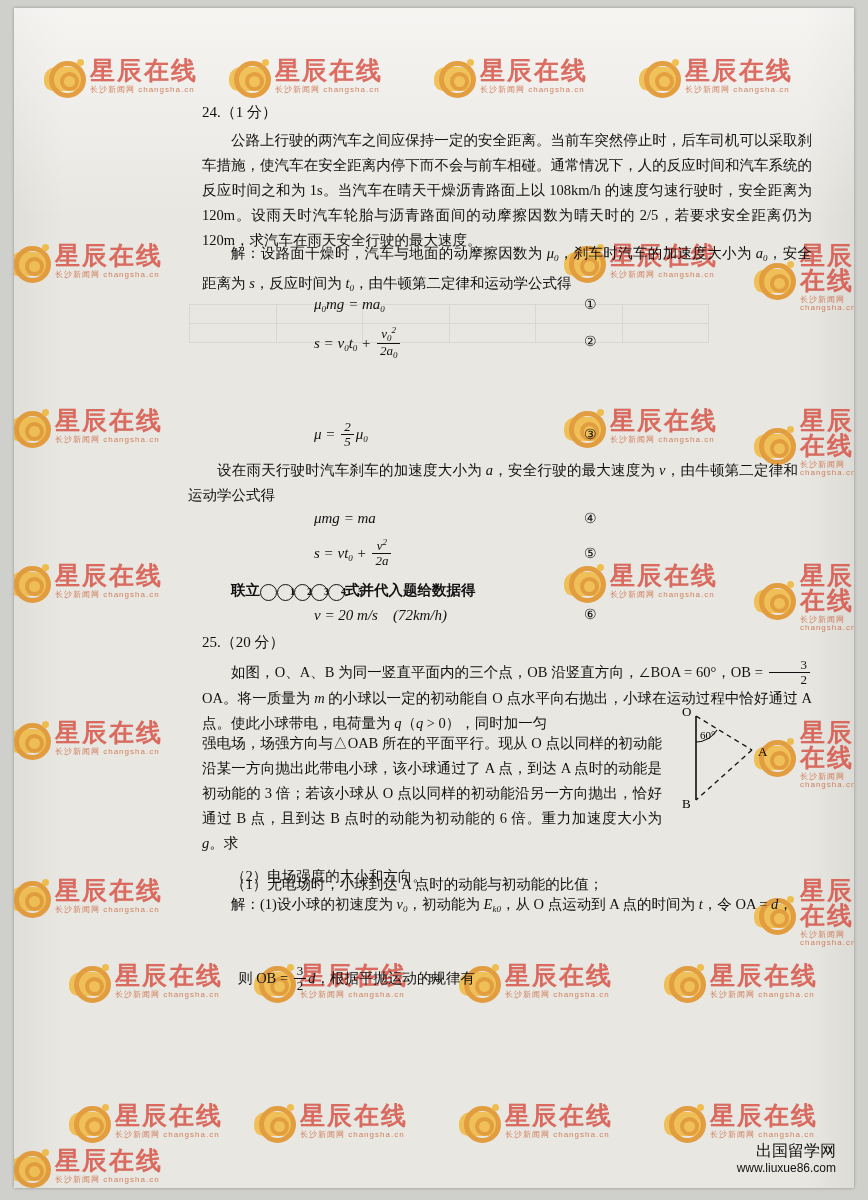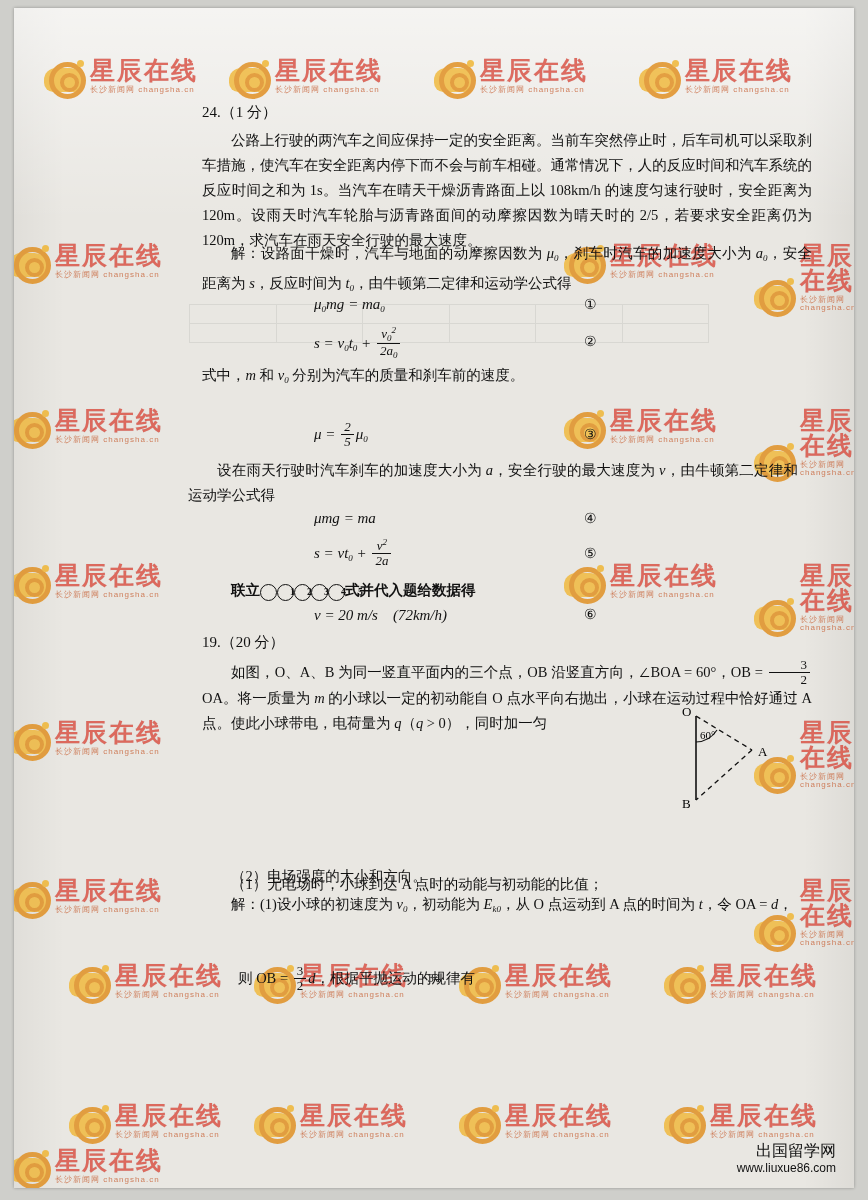--- a/index.html
+++ b/index.html
@@ -28,21 +28,21 @@
     opacity:0.17;
     font-family:"Liberation Sans",sans-serif;
     font-size:9px;color:#333;
   }
   .ghost-table table{border-collapse:collapse;width:100%;}
   .ghost-table td{border:1px solid #8a8a8a;height:16px;text-align:center;}
 
   
   .wm{
     position:absolute;
-    display:flex;align-items:flex-end;
+    display:flex;align-items:center;
     pointer-events:none;
     opacity:0.80;
     font-family:"Liberation Sans",sans-serif;
   }
   .wm .snail{
     width:40px;height:34px;position:relative;margin-right:6px;flex:none;
   }
   .wm .snail .body{
     position:absolute;left:0;top:8px;width:40px;height:24px;
     background:#f0b32b;border-radius:18px 22px 14px 14px;
@@ -433,43 +433,43 @@
     <div class="blk ind1" style="left:188px;top:120px;width:610px;text-align:justify;">公路上行驶的两汽车之间应保持一定的安全距离。当前车突然停止时，后车司机可以采取刹车措施，使汽车在安全距离内停下而不会与前车相碰。通常情况下，人的反应时间和汽车系统的反应时间之和为 1s。当汽车在晴天干燥沥青路面上以 108km/h 的速度匀速行驶时，安全距离为 120m。设雨天时汽车轮胎与沥青路面间的动摩擦因数为晴天时的 2/5，若要求安全距离仍为 120m，求汽车在雨天安全行驶的最大速度。</div>
 
     <div class="blk ind1" style="left:188px;top:233px;width:610px;text-align:justify;">解：设路面干燥时，汽车与地面的动摩擦因数为 <i class="u">μ</i><span class="sub">0</span>，刹车时汽车的加速度大小为 <i class="u">a</i><span class="sub">0</span>，安全距离为 <i class="u">s</i>，反应时间为 <i class="u">t</i><span class="sub">0</span>，由牛顿第二定律和运动学公式得</div>
 
     <div class="formula" style="left:300px;top:288px;"><i class="u">μ</i><span class="sub">0</span><i class="u">mg</i> = <i class="u">ma</i><span class="sub">0</span></div>
     <div class="eqno" style="left:570px;top:288px;">①</div>
 
     <div class="formula" style="left:300px;top:318px;"><i class="u">s</i> = <i class="u">v</i><span class="sub">0</span><i class="u">t</i><span class="sub">0</span> + <span class="frac"><span class="n"><i class="u">v</i><span class="sub">0</span><span class="sup">2</span></span><span class="d">2<i class="u">a</i><span class="sub">0</span></span></span></div>
     <div class="eqno" style="left:570px;top:325px;">②</div>
 
-    <div class="blk" style="left:188px;top:355px;width:610px;">式中，<i class="u">m</i> 和 <i class="u">v</i><span class="sub">0</span> 分别为汽车的质量和刹车前的速度。</div>
 
 
     <div class="formula" style="left:300px;top:412px;"><i class="u">μ</i> = <span class="frac"><span class="n">2</span><span class="d">5</span></span><i class="u">μ</i><span class="sub">0</span></div>
     <div class="eqno" style="left:570px;top:418px;">③</div>
 
     <div class="blk ind1" style="left:174px;top:450px;width:610px;text-align:justify;">设在雨天行驶时汽车刹车的加速度大小为 <i class="u">a</i>，安全行驶的最大速度为 <i class="u">v</i>，由牛顿第二定律和运动学公式得</div>
 
     <div class="formula" style="left:300px;top:502px;"><i class="u">μmg</i> = <i class="u">ma</i></div>
     <div class="eqno" style="left:570px;top:502px;">④</div>
 
     <div class="formula" style="left:300px;top:530px;"><i class="u">s</i> = <i class="u">vt</i><span class="sub">0</span> + <span class="frac"><span class="n"><i class="u">v</i><span class="sup">2</span></span><span class="d">2<i class="u">a</i></span></span></div>
     <div class="eqno" style="left:570px;top:537px;">⑤</div>
 
     <div class="blk ind1" style="left:188px;top:570px;width:610px;font-weight:bold;">联立<span class="circnum">1</span><span class="circnum">2</span><span class="circnum">3</span><span class="circnum">4</span><span class="circnum">5</span>式并代入题给数据得</div>
 
     <div class="formula" style="left:300px;top:598px;"><i class="u">v</i> = 20 m/s　(72km/h)</div>
     <div class="eqno" style="left:570px;top:598px;">⑥</div>
 
-    <div class="q-num" style="left:188px;top:625px;">19.（20 分）</div>
+    <div class="q-num" style="left:188px;top:625px;">25.（20 分）</div>
 
     <div class="blk ind1" style="left:188px;top:650px;width:610px;text-align:justify;">如图，O、A、B 为同一竖直平面内的三个点，OB 沿竖直方向，∠BOA = 60°，OB = <span class="frac"><span class="n">3</span><span class="d">2</span></span>OA。将一质量为 <i class="u">m</i> 的小球以一定的初动能自 O 点水平向右抛出，小球在运动过程中恰好通过 A 点。使此小球带电，电荷量为 <i class="u">q</i>（<i class="u">q</i> &gt; 0），同时加一匀</div>
 
+    <div class="blk" style="left:188px;top:723px;width:460px;text-align:justify;">强电场，场强方向与△OAB 所在的平面平行。现从 O 点以同样的初动能沿某一方向抛出此带电小球，该小球通过了 A 点，到达 A 点时的动能是初动能的 3 倍；若该小球从 O 点以同样的初动能沿另一方向抛出，恰好通过 B 点，且到达 B 点时的动能为初动能的 6 倍。重力加速度大小为 <i class="u">g</i>。求</div>
 
     <div class="blk ind1" style="left:188px;top:828px;width:610px;margin-top:36px;">（1）无电场时，小球到达 A 点时的动能与初动能的比值；</div>
     <div class="blk ind1" style="left:188px;top:856px;width:610px;">（2）电场强度的大小和方向。</div>
 
     <div class="blk ind1" style="left:188px;top:884px;width:610px;">解：(1)设小球的初速度为 <i class="u">v</i><span class="sub">0</span>，初动能为 <i class="u">E</i><span class="sub">k0</span>，从 O 点运动到 A 点的时间为 <i class="u">t</i>，令 OA = <i class="u">d</i>，</div>
 
     <div class="blk" style="left:224px;top:956px;width:610px;">则 OB = <span class="frac"><span class="n">3</span><span class="d">2</span></span><i class="u">d</i>，根据平抛运动的规律有</div>
 
     <svg id="figure" viewBox="0 0 130 110">
 

